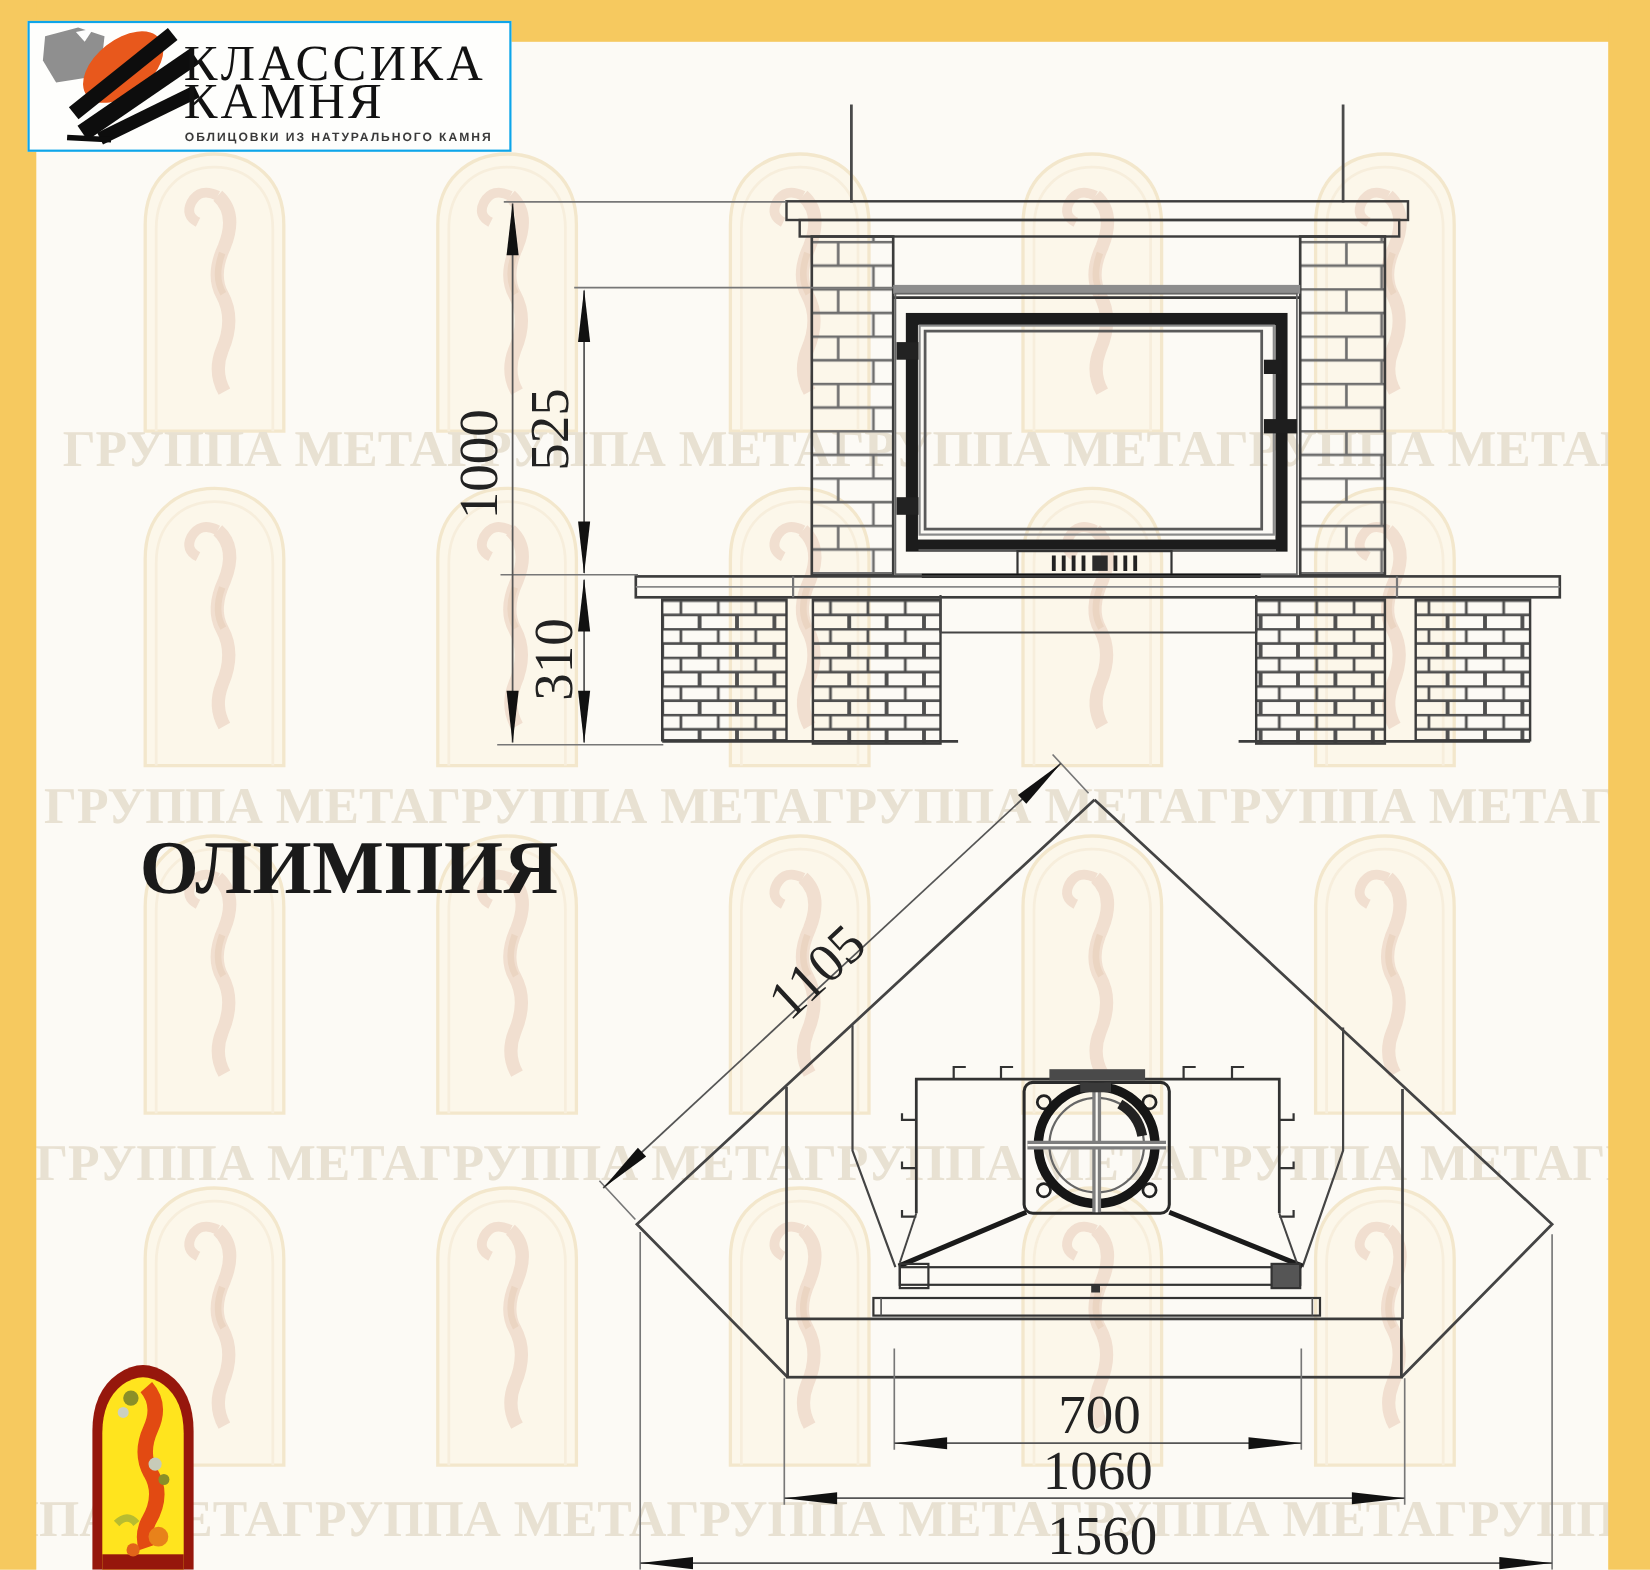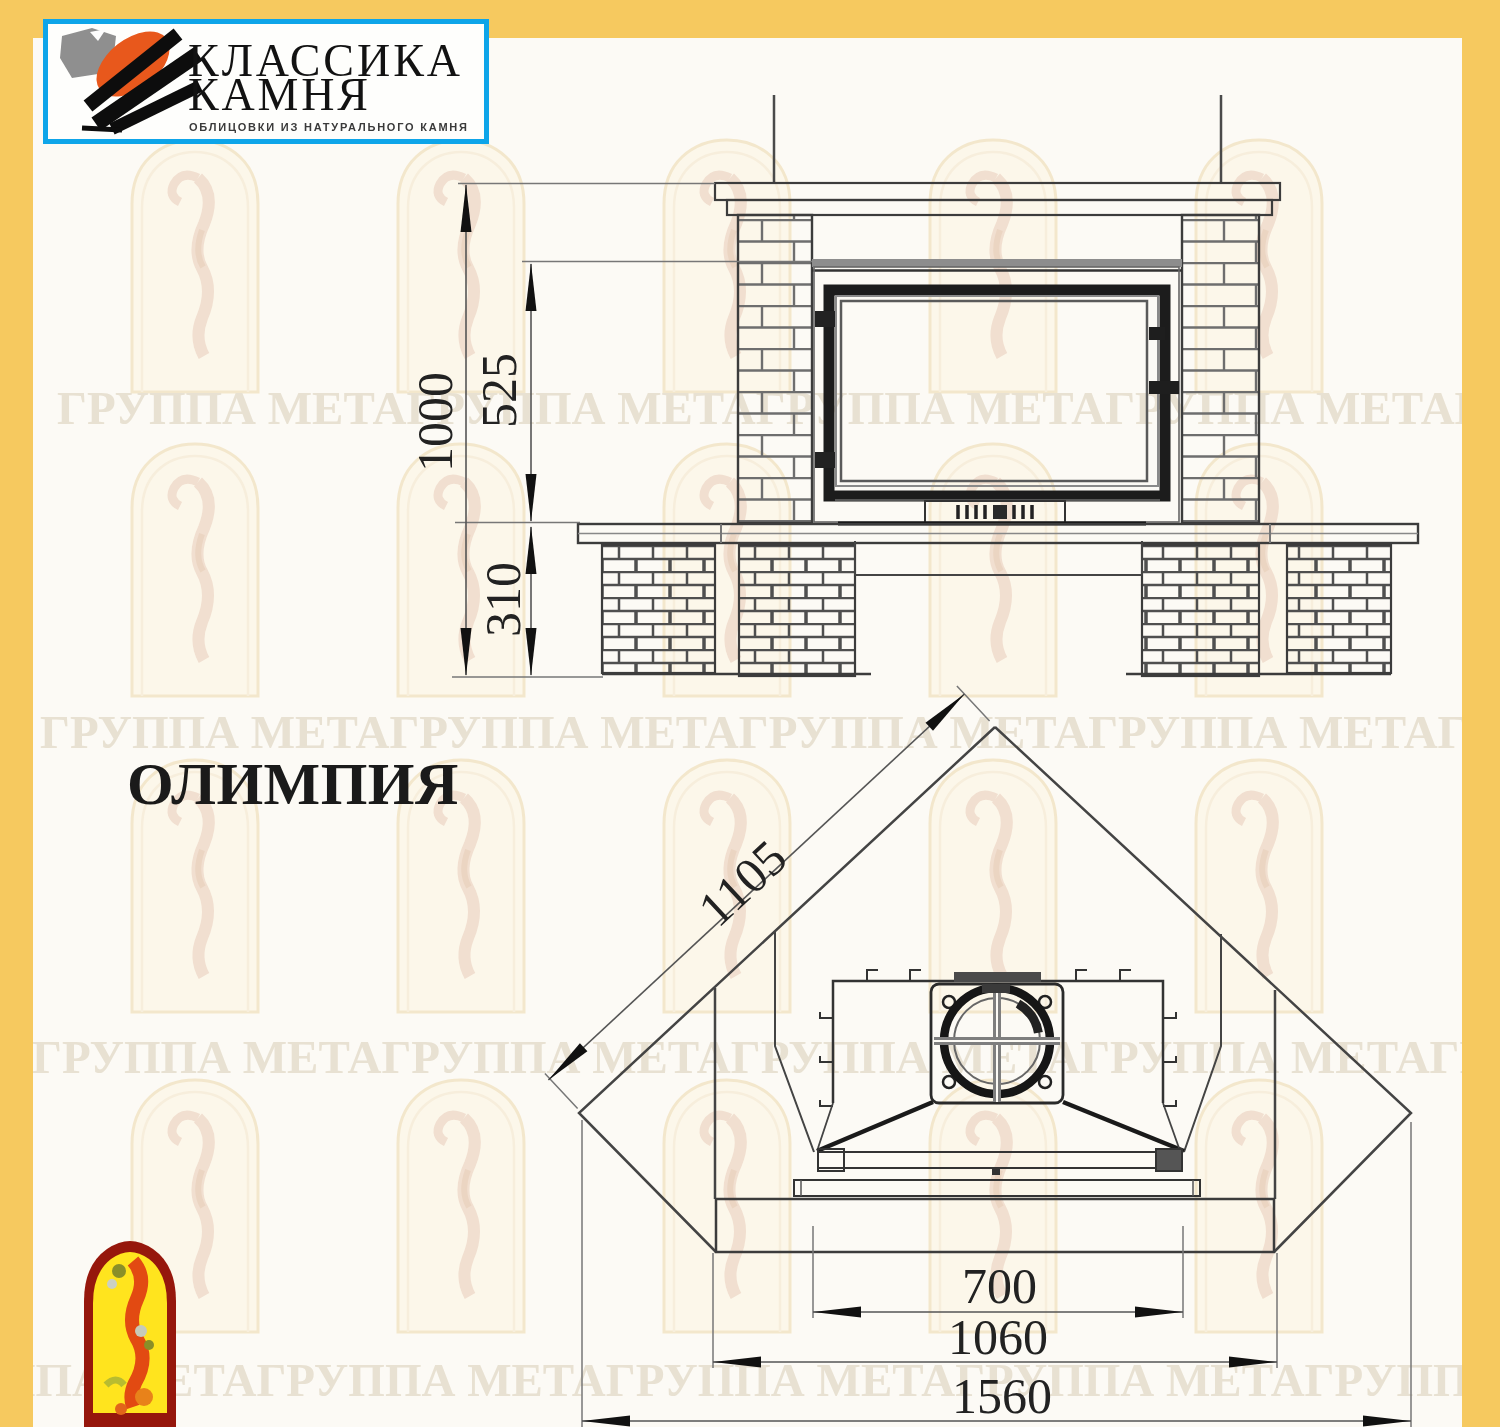--- a/index.html
+++ b/index.html
@@ -229,42 +229,42 @@
 
   <g>
     <path d="M582,1120 V1427 M1411,1122 V1427" stroke="#777" stroke-width="1.5"></path>
     <path d="M582,1421 H1411" stroke="#555" stroke-width="1.6"></path>
     <polygon points="582,1421 630,1415.5 630,1426.5" fill="#111"></polygon>
     <polygon points="1411,1421 1363,1415.5 1363,1426.5" fill="#111"></polygon>
     <text x="952" y="1413" font-size="50" fill="#222">1560</text>
   </g>
 </svg>
 
-<div class="abs" style="left:25px;top:19px;width:436px;height:115px;background:#FEFEFC;border:5px solid #0ea5e9;margin-left:18px;">
+<div class="abs" style="left:25px;top:19px;width:436px;height:115px;background:#FEFEFC;border:2px solid #0ea5e9;">
 <svg width="436" height="115" viewBox="0 0 436 115">
 
   <path d="M14,12 L44,4 L68,12 L66,30 L50,50 L24,54 L12,34 Z" fill="#8F8F8F"></path>
   <path d="M42,8 L58,5 L50,17 Z" fill="#FDFDFD"></path>
 
   <ellipse cx="85" cy="40" rx="42" ry="25" transform="rotate(-38 85 40)" fill="#E8581C"></ellipse>
 
   <path d="M40,82 L130,10" stroke="#0D0D0D" stroke-width="14" fill="none"></path>
   <path d="M48,100 L150,30" stroke="#0D0D0D" stroke-width="16" fill="none"></path>
   <path d="M64,105 L152,62" stroke="#0D0D0D" stroke-width="12" fill="none"></path>
   <path d="M34,104 L74,106" stroke="#0D0D0D" stroke-width="5" fill="none"></path>
 
   <text x="140" y="52" font-family="Liberation Serif" font-size="46" fill="#121212" textLength="272">КЛАССИКА</text>
 
   <text x="140" y="86" font-family="Liberation Serif" font-size="46" fill="#121212" textLength="180">КАМНЯ</text>
 
   <text x="141" y="107" font-family="Liberation Sans" font-weight="bold" font-size="11" fill="#3A3A3A" textLength="278">ОБЛИЦОВКИ ИЗ НАТУРАЛЬНОГО КАМНЯ</text>
 </svg>
 </div>
 
-<div class="abs" style="left:127px;top:750px;font-family:'Liberation Serif',serif;font-weight:bold;font-size:60px;letter-spacing:0.5px;color:#1a1a1a;">ОЛИМПИЯ</div>
+<div class="abs" style="left:127px;top:750px;font-family:'Liberation Serif',serif;font-weight:bold;font-size:69px;letter-spacing:0.5px;color:#1a1a1a;">ОЛИМПИЯ</div>
 
 <svg class="abs" style="left:81px;top:1239px;" width="98" height="188" viewBox="0 0 98 188">
   <path d="M3,188 L3,62 Q3,26 26,10 Q38,2 49,2 Q60,2 72,10 Q95,26 95,62 L95,188 Z" fill="#96170C"></path>
   <path d="M12,188 L12,64 Q12,34 30,20 Q40,13 49,13 Q58,13 68,20 Q86,34 86,64 L86,188 Z" fill="#FFE41E"></path>
   <rect x="12" y="174" width="74" height="14" fill="#96170C"></rect>
   <path d="M52,22 Q66,38 56,60 Q46,82 56,100 Q68,120 54,144 Q48,156 52,168" fill="none" stroke="#E24A12" stroke-width="14"></path>
   <circle cx="38" cy="32" r="7" fill="#8A8F28"></circle>
   <circle cx="31" cy="45" r="5" fill="#CBD0C2"></circle>
   <circle cx="60" cy="92" r="6" fill="#C7CBB9"></circle>
   <circle cx="68" cy="106" r="5" fill="#8A8F28"></circle>

